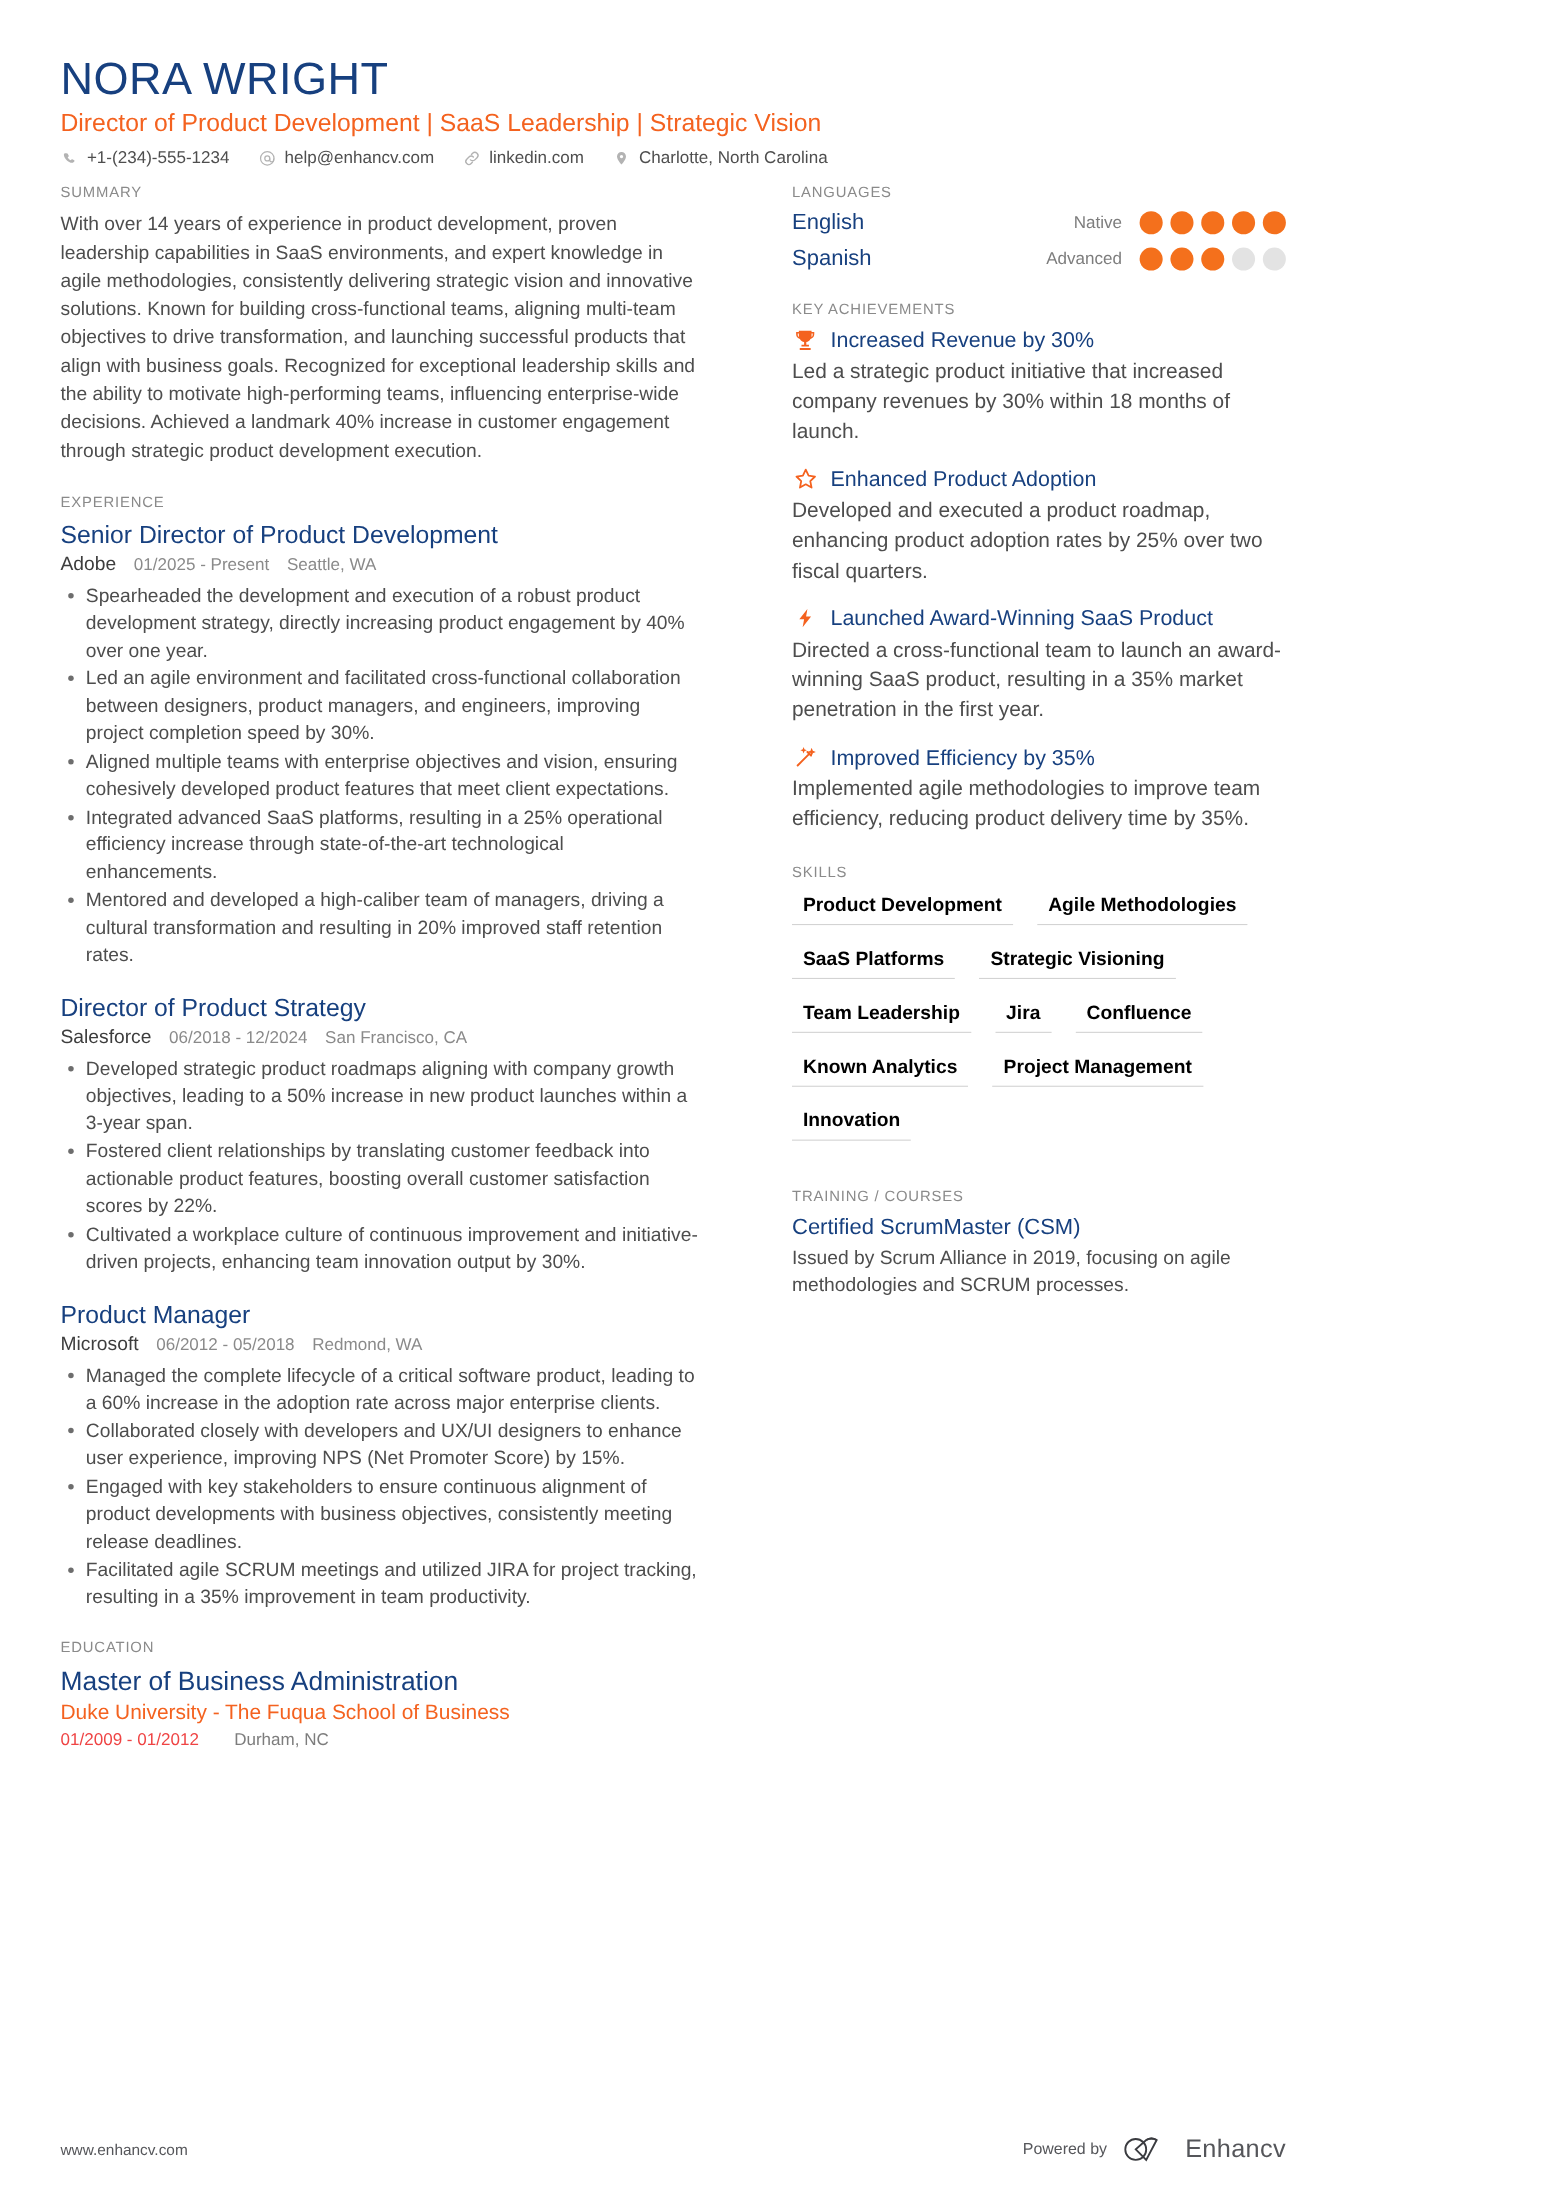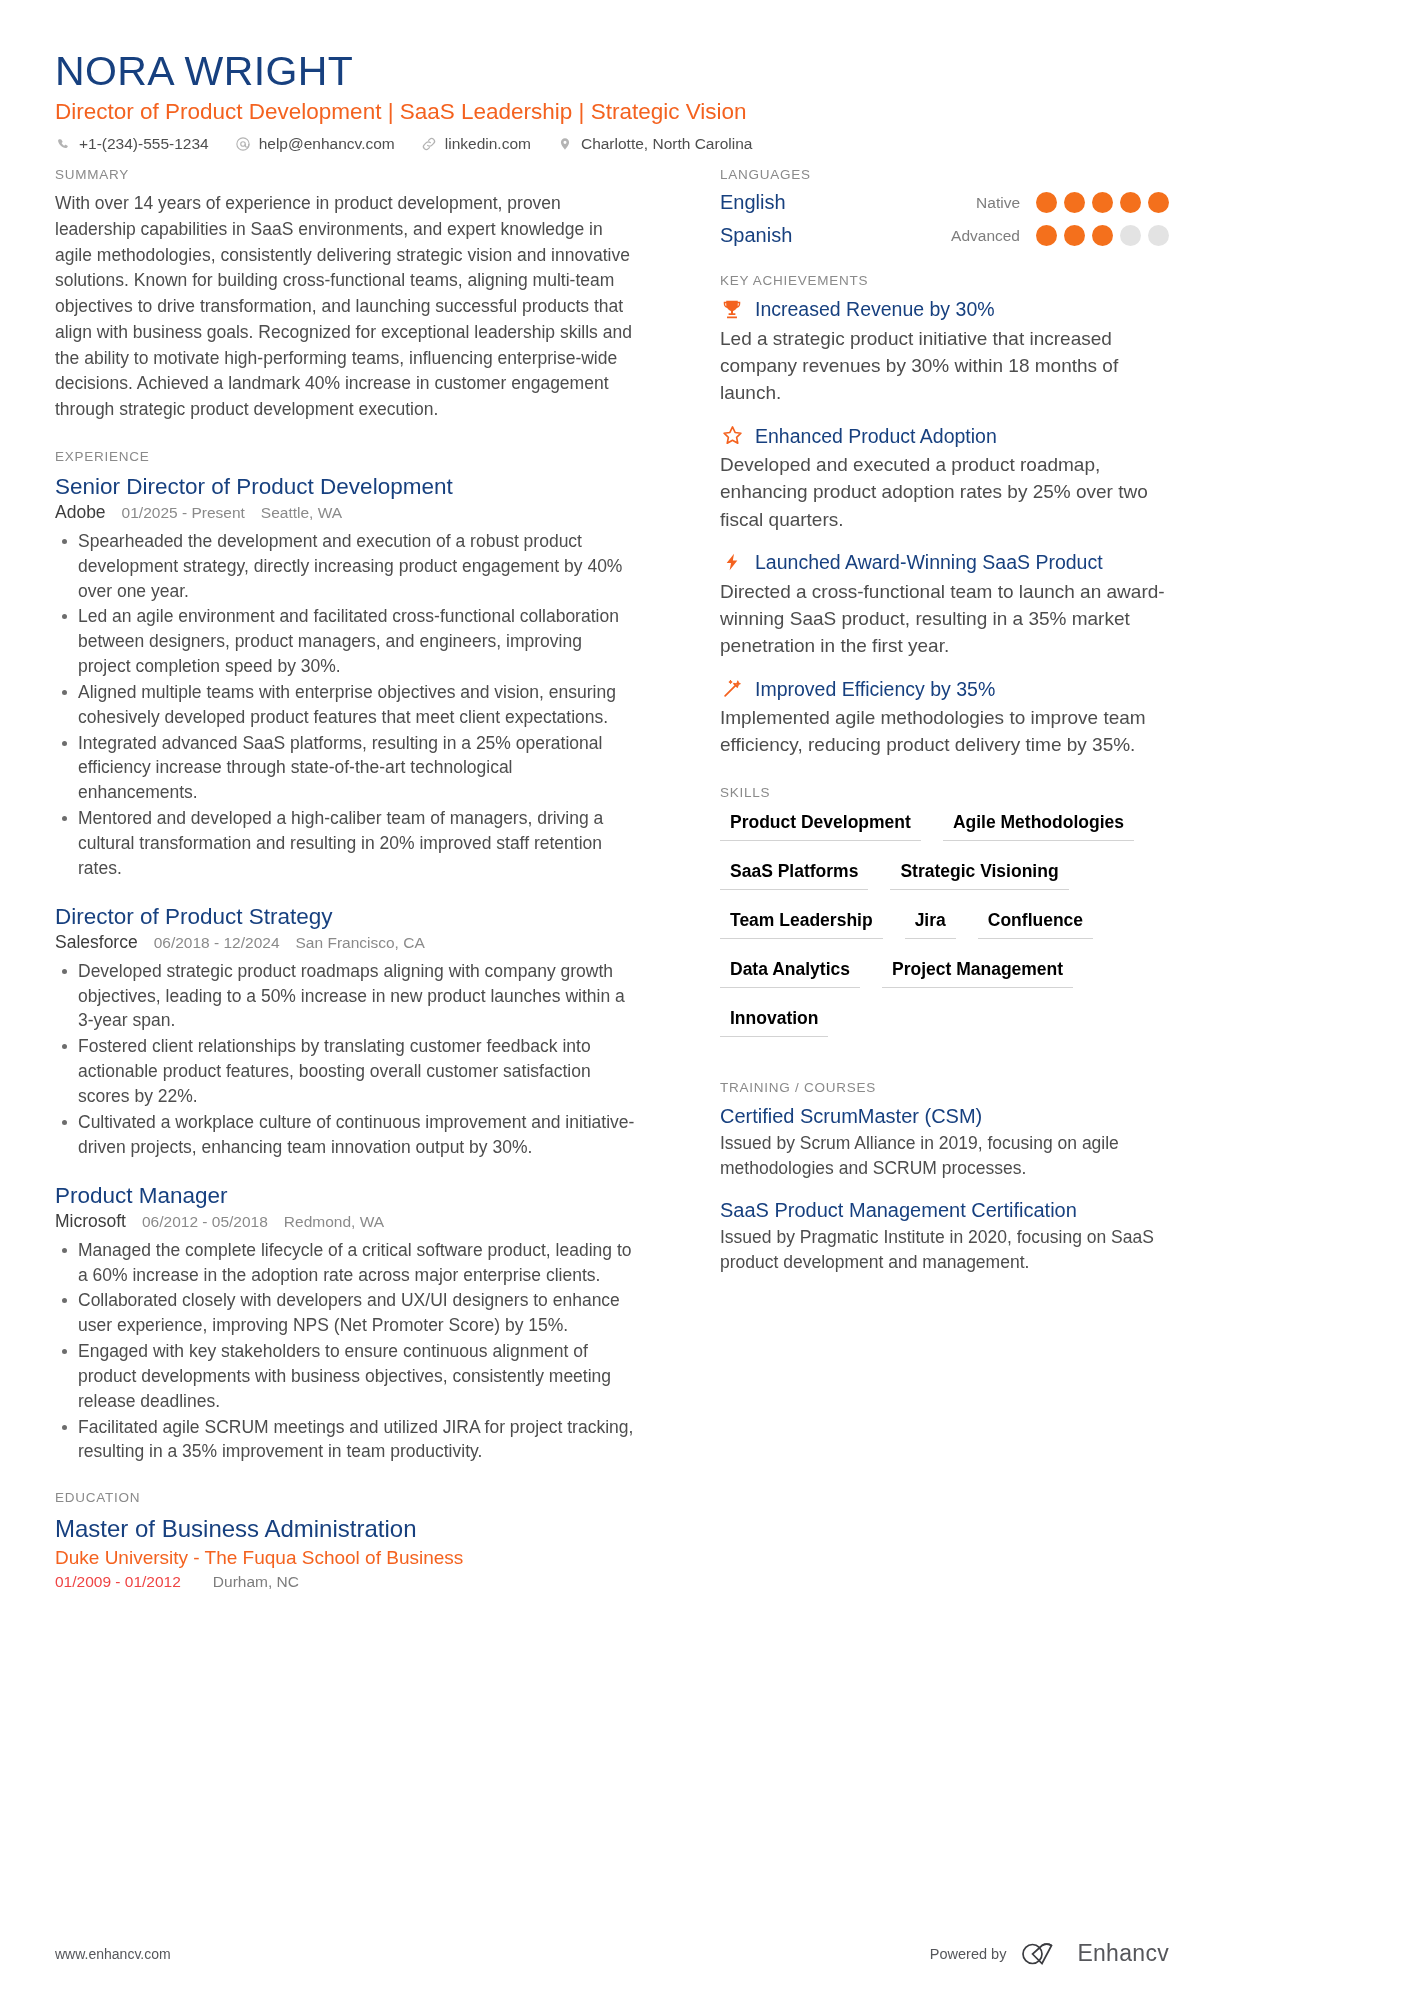--- a/index.html
+++ b/index.html
@@ -518,36 +518,32 @@
       <div class="section">
         <div class="section-label">SKILLS</div>
         <div class="skills-wrap" id="skills-list">
             <div class="skill">Product Development</div>
             <div class="skill">Agile Methodologies</div>
             <div class="skill">SaaS Platforms</div>
             <div class="skill">Strategic Visioning</div>
             <div class="skill">Team Leadership</div>
             <div class="skill">Jira</div>
             <div class="skill">Confluence</div>
-            <div class="skill">Data Analytics</div>
+            <div class="skill">Known Analytics</div>
             <div class="skill">Project Management</div>
             <div class="skill">Innovation</div>
           </div>
       </div>
 
       <div class="section">
         <div class="section-label">TRAINING / COURSES</div>
         <div id="training-list">
             <div class="course">
               <div class="course-title">Certified ScrumMaster (CSM)</div>
               <div class="course-desc">Issued by Scrum Alliance in 2019, focusing on agile methodologies and SCRUM processes.</div>
-            </div>
-            <div class="course">
-              <div class="course-title">SaaS Product Management Certification</div>
-              <div class="course-desc">Issued by Pragmatic Institute in 2020, focusing on SaaS product development and management.</div>
             </div>
           </div>
       </div>
 
     </div>
   </div>
 
   <div class="footer">
     <div class="footer-url">www.enhancv.com</div>
     <div class="footer-right">

